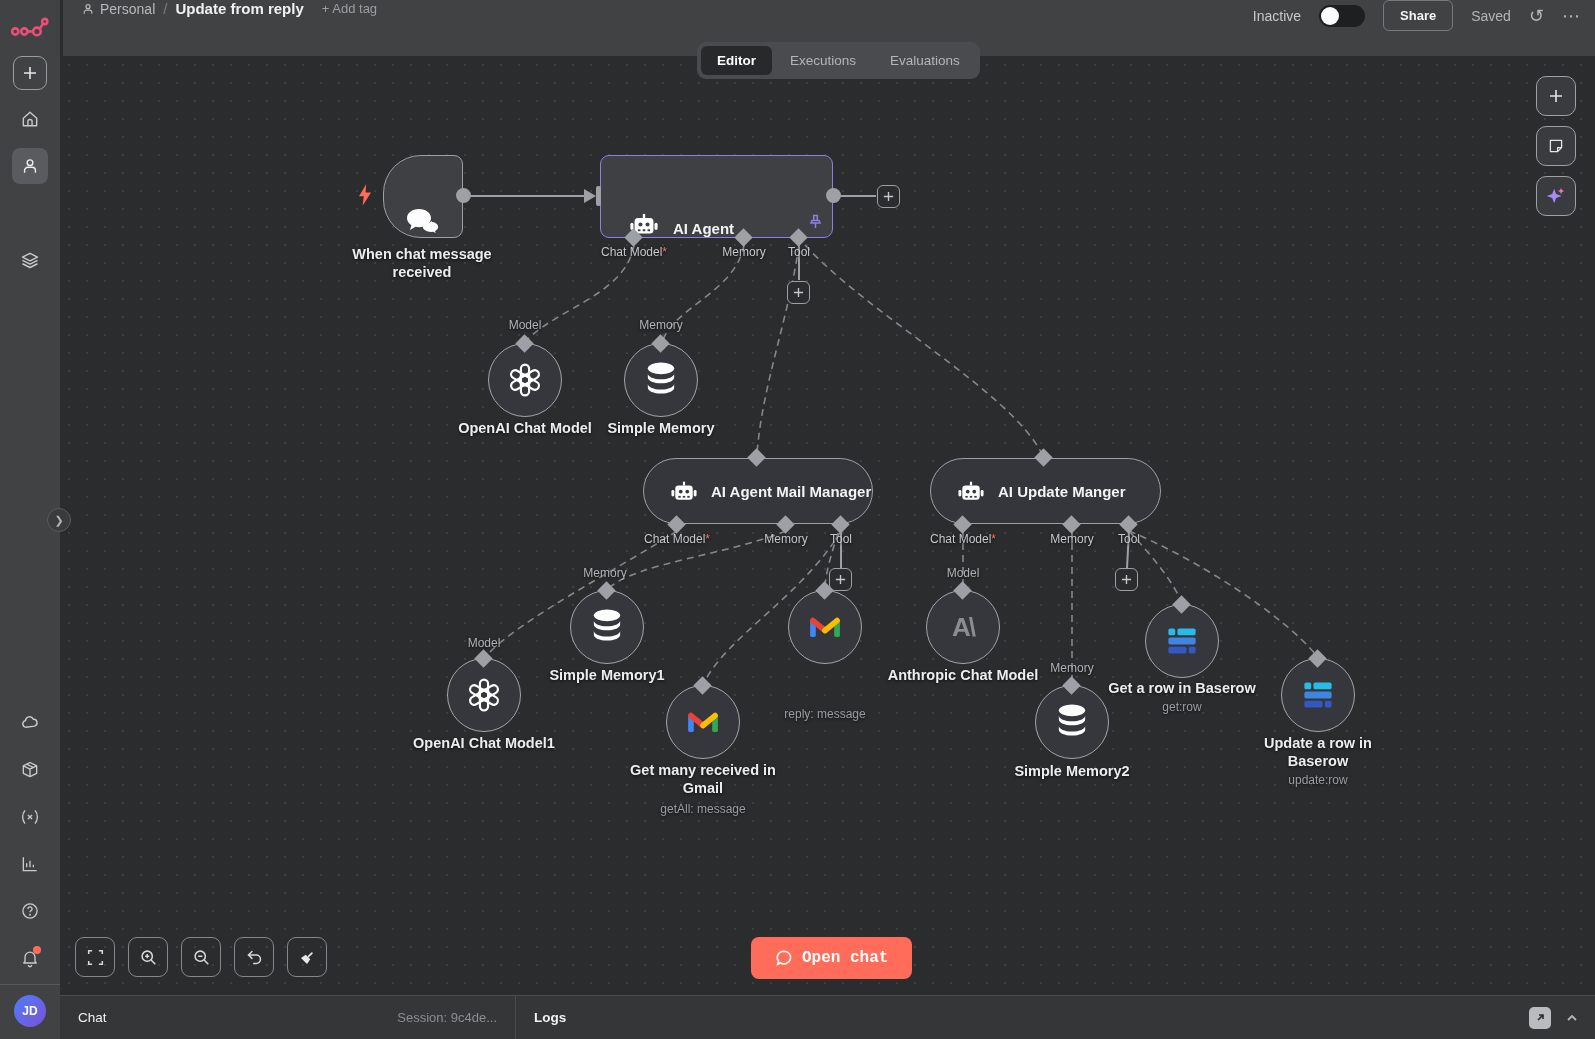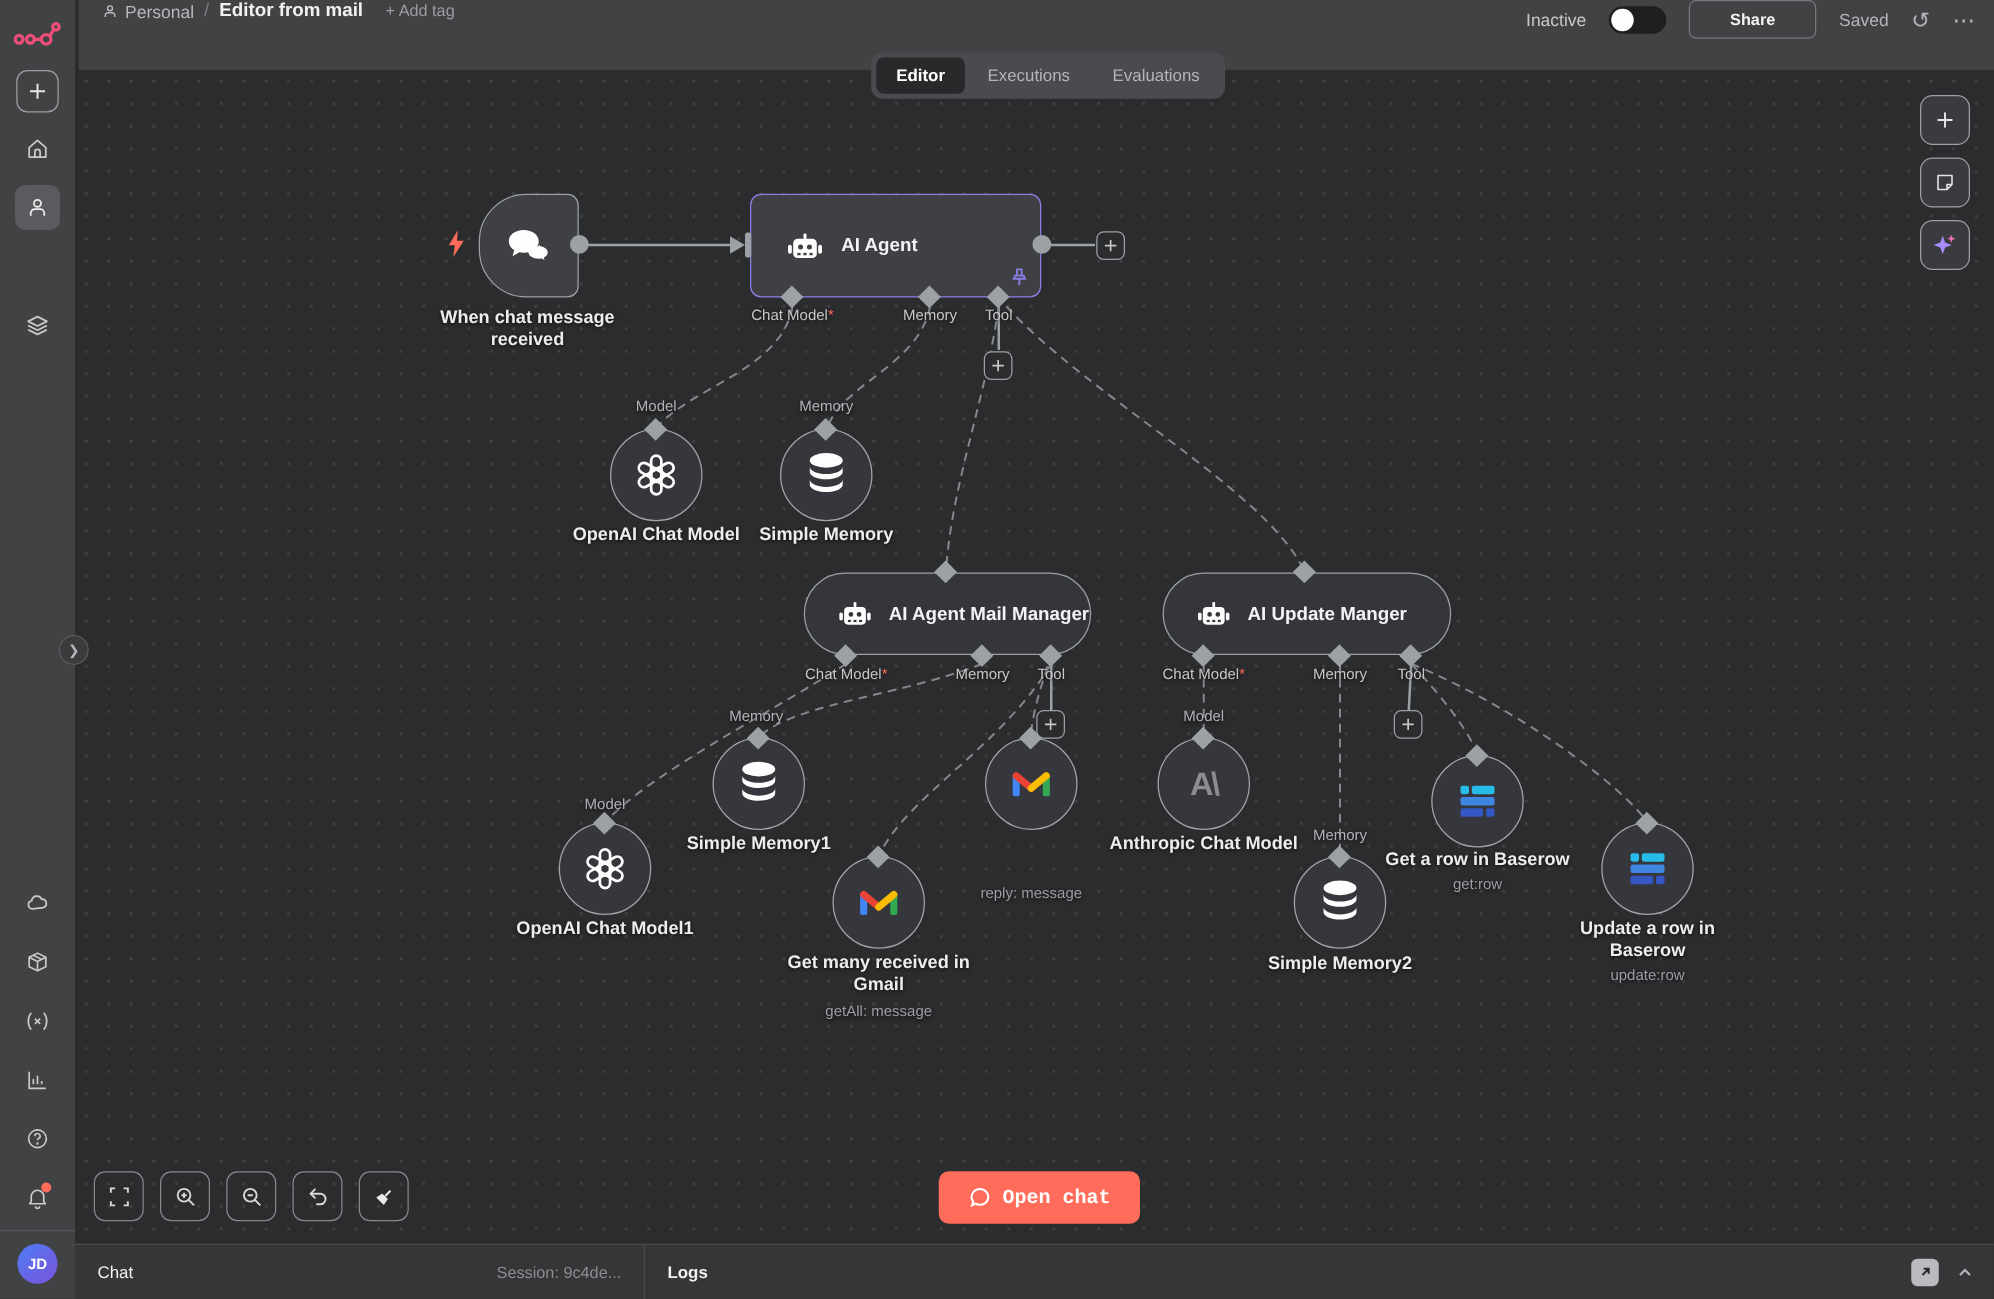--- a/index.html
+++ b/index.html
@@ -12,21 +12,21 @@
   .breadcrumb { display:flex; align-items:center; gap:8px; color:#b7b8bb; font-size:14px; }
   .crumb-proj { display:flex; align-items:center; gap:5px; color:#b7b8bb; }
   .crumb-sep { color:#7c7d80; font-size:15px; }
   .wf-title { color:#f0f1f2; font-size:15px; font-weight:600; }
   .add-tag { color:#9b9da0; font-size:13px; margin-left:10px; cursor:pointer; }
   .topbar-right { margin-left:auto; display:flex; align-items:center; gap:18px; }
   .status-label { color:#c7c8ca; font-size:14px; }
   .toggle { width:46px; height:22px; border-radius:11px; background:#1e1f21; position:relative; cursor:pointer; }
   .toggle .knob { position:absolute; left:2px; top:2px; width:18px; height:18px; border-radius:50%; background:#fdfdfd; }
   .share-btn { border:1px solid #77787c; border-radius:6px; color:#f2f3f4; font-size:13px;
-    font-weight:600; padding:7px 32px; background:transparent; cursor:pointer; }
+    font-weight:600; padding:7px 16px; background:transparent; cursor:pointer; }
   .saved-label { color:#b4b5b8; font-size:14px; }
   .icon-btn { color:#b4b5b8; font-size:18px; cursor:pointer; line-height:1; background:none; border:none; }
 
   
   .tabs { position:absolute; left:697px; top:42px; z-index:40; background:#4a4b4e;
     border-radius:9px; padding:4px; display:flex; gap:2px; }
   .tab { font-size:13.5px; color:#b4b5b8; padding:7px 16px; border-radius:6px; cursor:pointer; white-space:nowrap; }
   .tab.active { background:#28292b; color:#ffffff; font-weight:600; }
 
   
@@ -48,21 +48,21 @@
     justify-content:center; font-size:11px; z-index:50; cursor:pointer; }
 
   
   .canvas { position:absolute; left:60px; top:56px; width:1535px; height:939px; overflow:hidden;
     background-color:#2b2c2e;
     background-image:radial-gradient(circle, #3e3f41 1.2px, transparent 1.3px);
     background-size:18px 18px; }
   .connections { position:absolute; left:0; top:0; z-index:1; }
 
   .node-rect { position:absolute; background:#3e4044; border:1.7px solid #9da0a4; border-radius:9px;
-    display:flex; align-items:center; z-index:5; cursor:pointer; }
+    display:flex; align-items:flex-end; z-index:5; cursor:pointer; }
   .node-rect.trigger { border-radius:38px 9px 9px 38px; justify-content:center; }
   .node-rect.selected { border-color:#8d7fe8; }
   .node-pill { position:absolute; background:#34363b; border:1.7px solid #9da0a4; border-radius:34px;
     display:flex; align-items:center; padding-left:26px; gap:13px; z-index:5; cursor:pointer; }
   .node-title { color:#f2f3f4; font-size:15px; font-weight:700; }
   .cnode { position:absolute; width:74px; height:74px; border-radius:50%; background:#35373c;
     border:1.8px solid #a3a5a9; display:flex; align-items:center; justify-content:center; z-index:5; cursor:pointer; }
   .diamond { position:absolute; width:13px; height:13px; background:#9da0a4; transform:rotate(45deg); z-index:6; cursor:crosshair; }
   .out-dot { position:absolute; width:15px; height:15px; border-radius:50%; background:#9da0a4; z-index:6; cursor:crosshair; }
   .in-bar { position:absolute; width:5px; height:20px; border-radius:2px; background:#9da0a4; z-index:6; }
@@ -191,21 +191,21 @@
 <header class="topbar">
   <div class="breadcrumb">
     <span class="crumb-proj">
       <svg width="14" height="14" viewBox="0 0 24 24" fill="none" stroke="#b7b8bb" stroke-width="2">
           <circle cx="12" cy="8" r="3.4"></circle>
           <path d="M5.5 20 v-2 a4 4 0 0 1 4 -4 h5 a4 4 0 0 1 4 4 V20"></path>
         </svg>
       <span>Personal</span>
     </span>
     <span class="crumb-sep">/</span>
-    <span class="wf-title">Editor from mail</span>
+    <span class="wf-title">Update from reply</span>
     <span class="add-tag">+ Add tag</span>
   </div>
   <div class="topbar-right">
     <span class="status-label">Inactive</span>
     <div class="toggle">
         <div class="knob"></div>
       </div>
     <button class="share-btn">Share</button>
     <span class="saved-label">Saved</span>
     <button class="icon-btn">↺</button>

